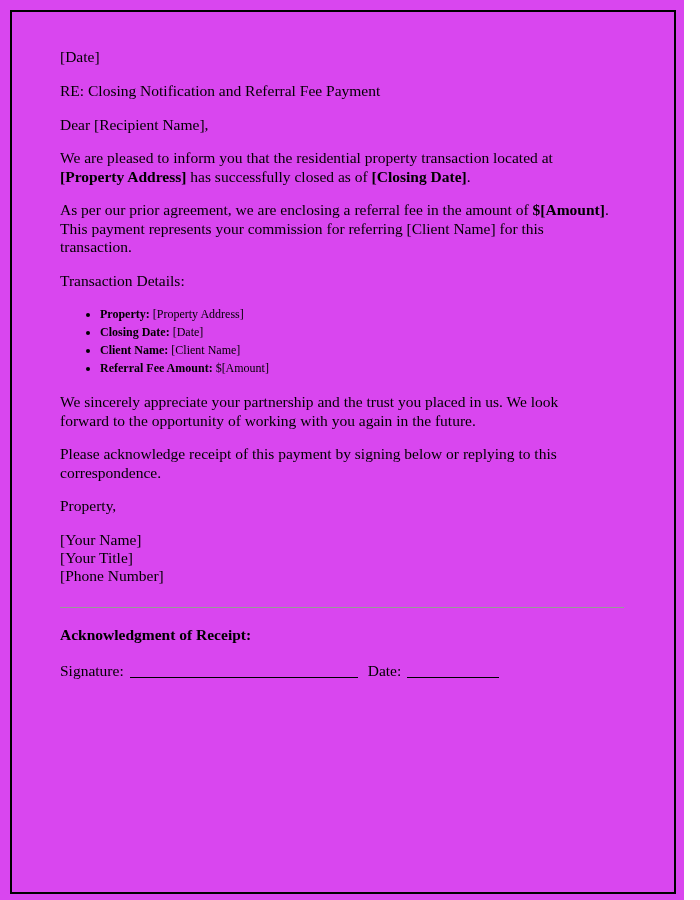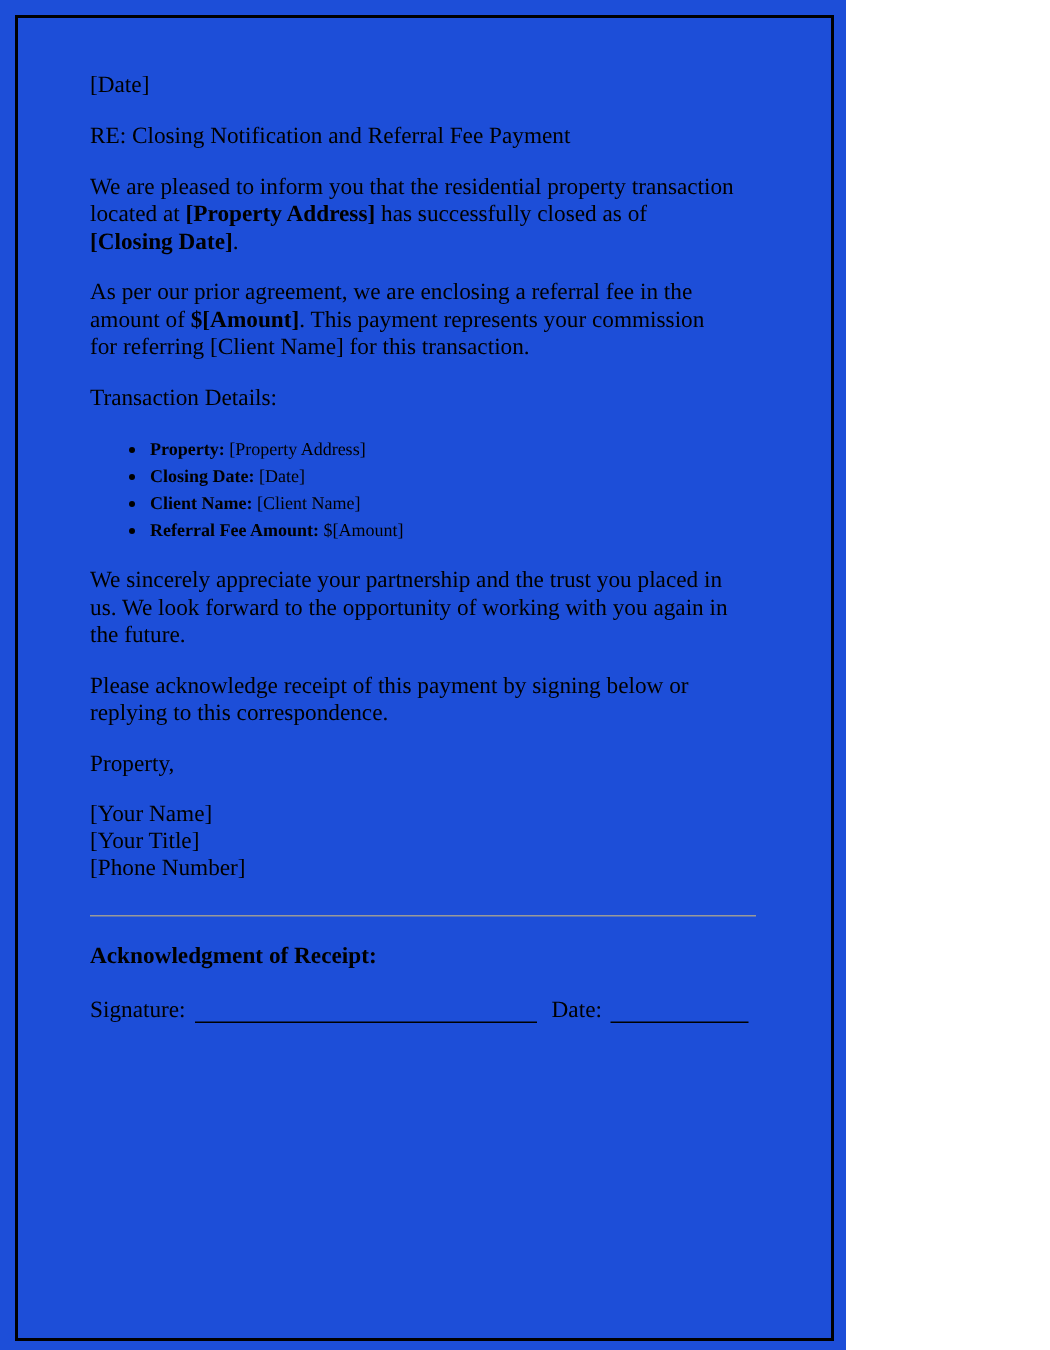--- a/index.html
+++ b/index.html
@@ -1,23 +1,23 @@
 <!DOCTYPE html>
 <html><head>
 <meta charset="utf-8">
 <style>
   html, body {
     margin: 0;
     padding: 0;
     background: #ffffff;
   }
   .canvas {
-    width: 564px;
+    width: 684px;
     height: 900px;
-    background: #1d4ed8;
+    background: #d946ef;
     position: relative;
     font-family: "Liberation Serif", "DejaVu Serif", serif;
     color: #000000;
     box-sizing: border-box;
   }
   .frame {
     position: absolute;
     left: 10px;
     top: 10px;
     right: 8px;
@@ -86,20 +86,21 @@
 <div class="canvas">
   <div class="frame">
 
     <div class="block">
       <p class="line">[Date]</p>
     </div>
 
 
     <p class="para">RE: Closing Notification and Referral Fee Payment</p>
 
+    <p class="para">Dear [Recipient Name],</p>
 
     <p class="para"><span>We are pleased to inform you that the residential property transaction located at </span><b>[Property Address]</b><span> has successfully closed as of </span><b>[Closing Date]</b><span>.</span></p>
 
     <p class="para"><span>As per our prior agreement, we are enclosing a referral fee in the amount of </span><b>$[Amount]</b><span>. This payment represents your commission for referring [Client Name] for this transaction.</span></p>
 
     <p class="para">Transaction Details:</p>
 
     <ul class="details-list">
       <li><b>Property:</b><span> [Property Address]</span></li>
       <li><b>Closing Date:</b><span> [Date]</span></li>

